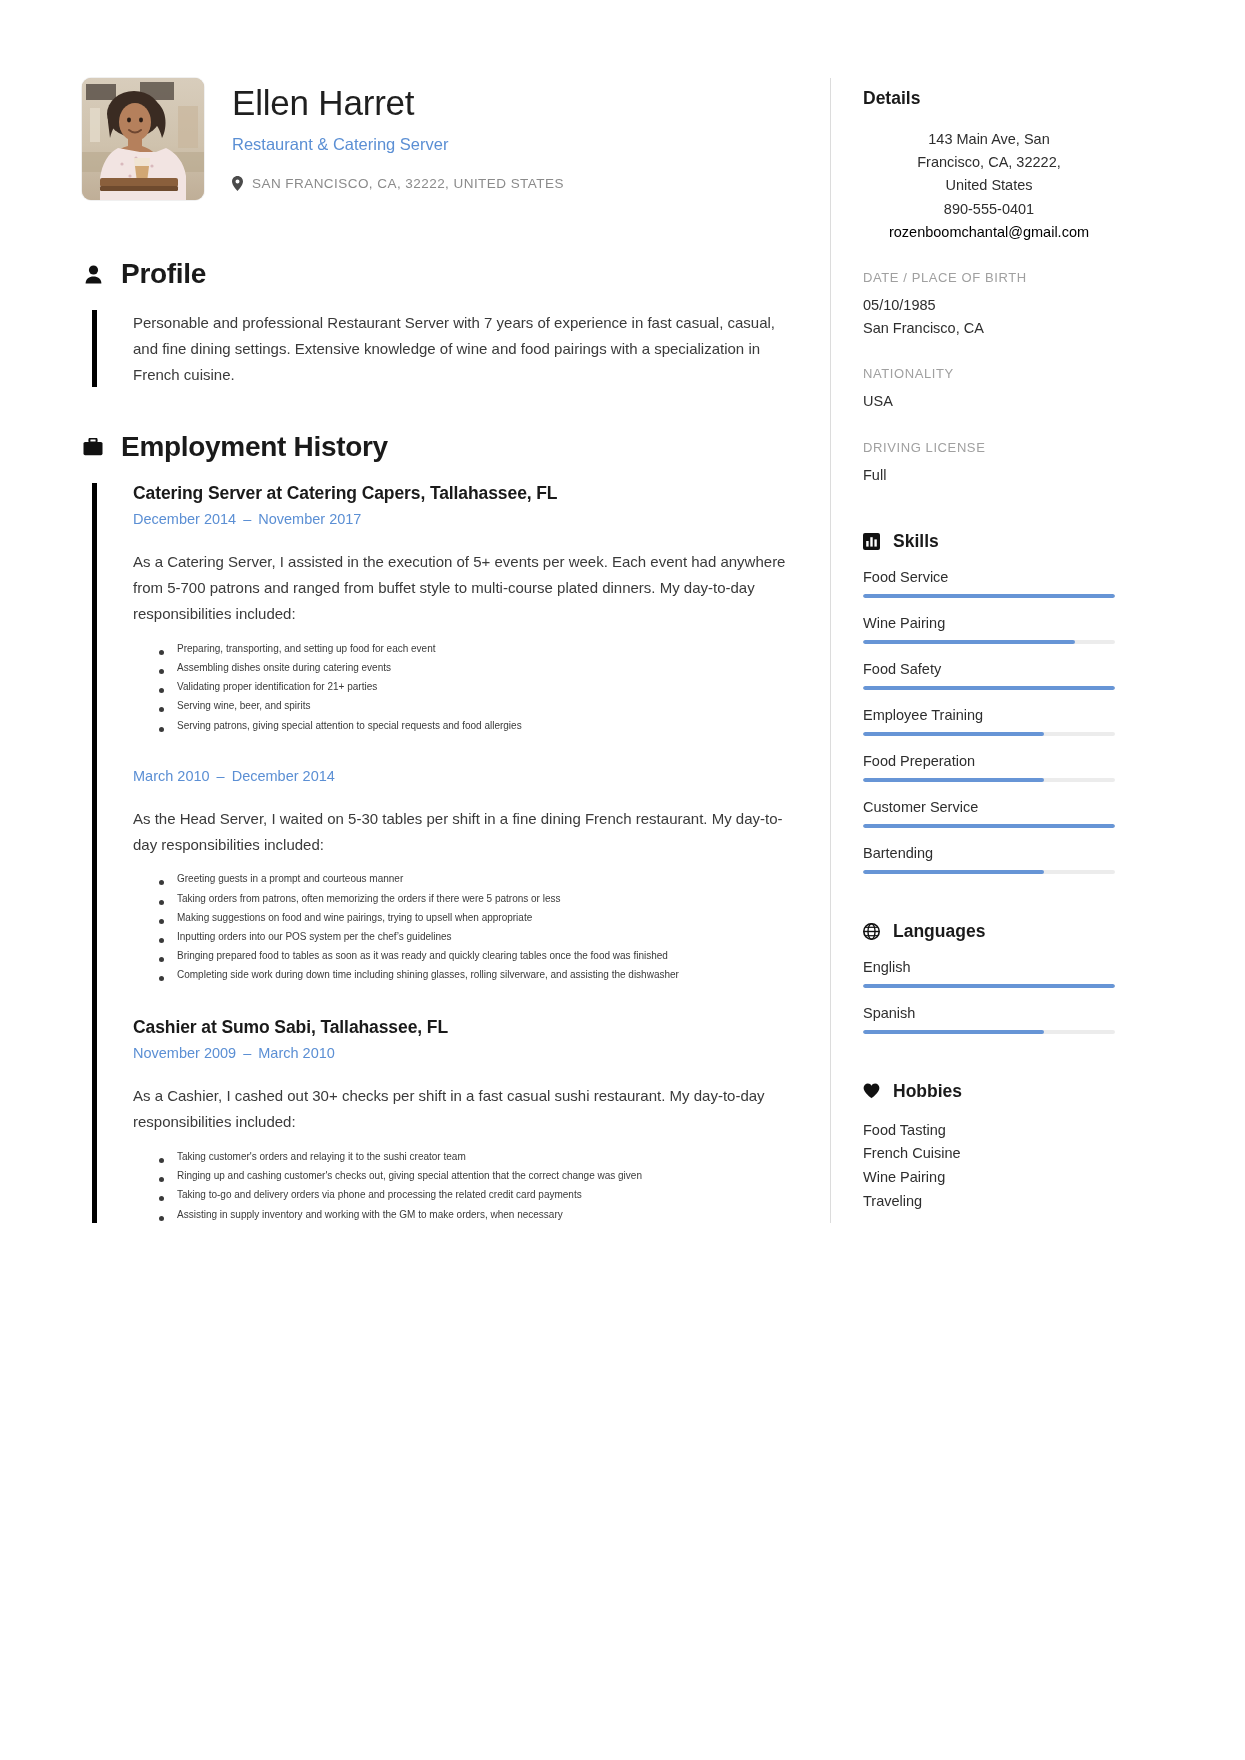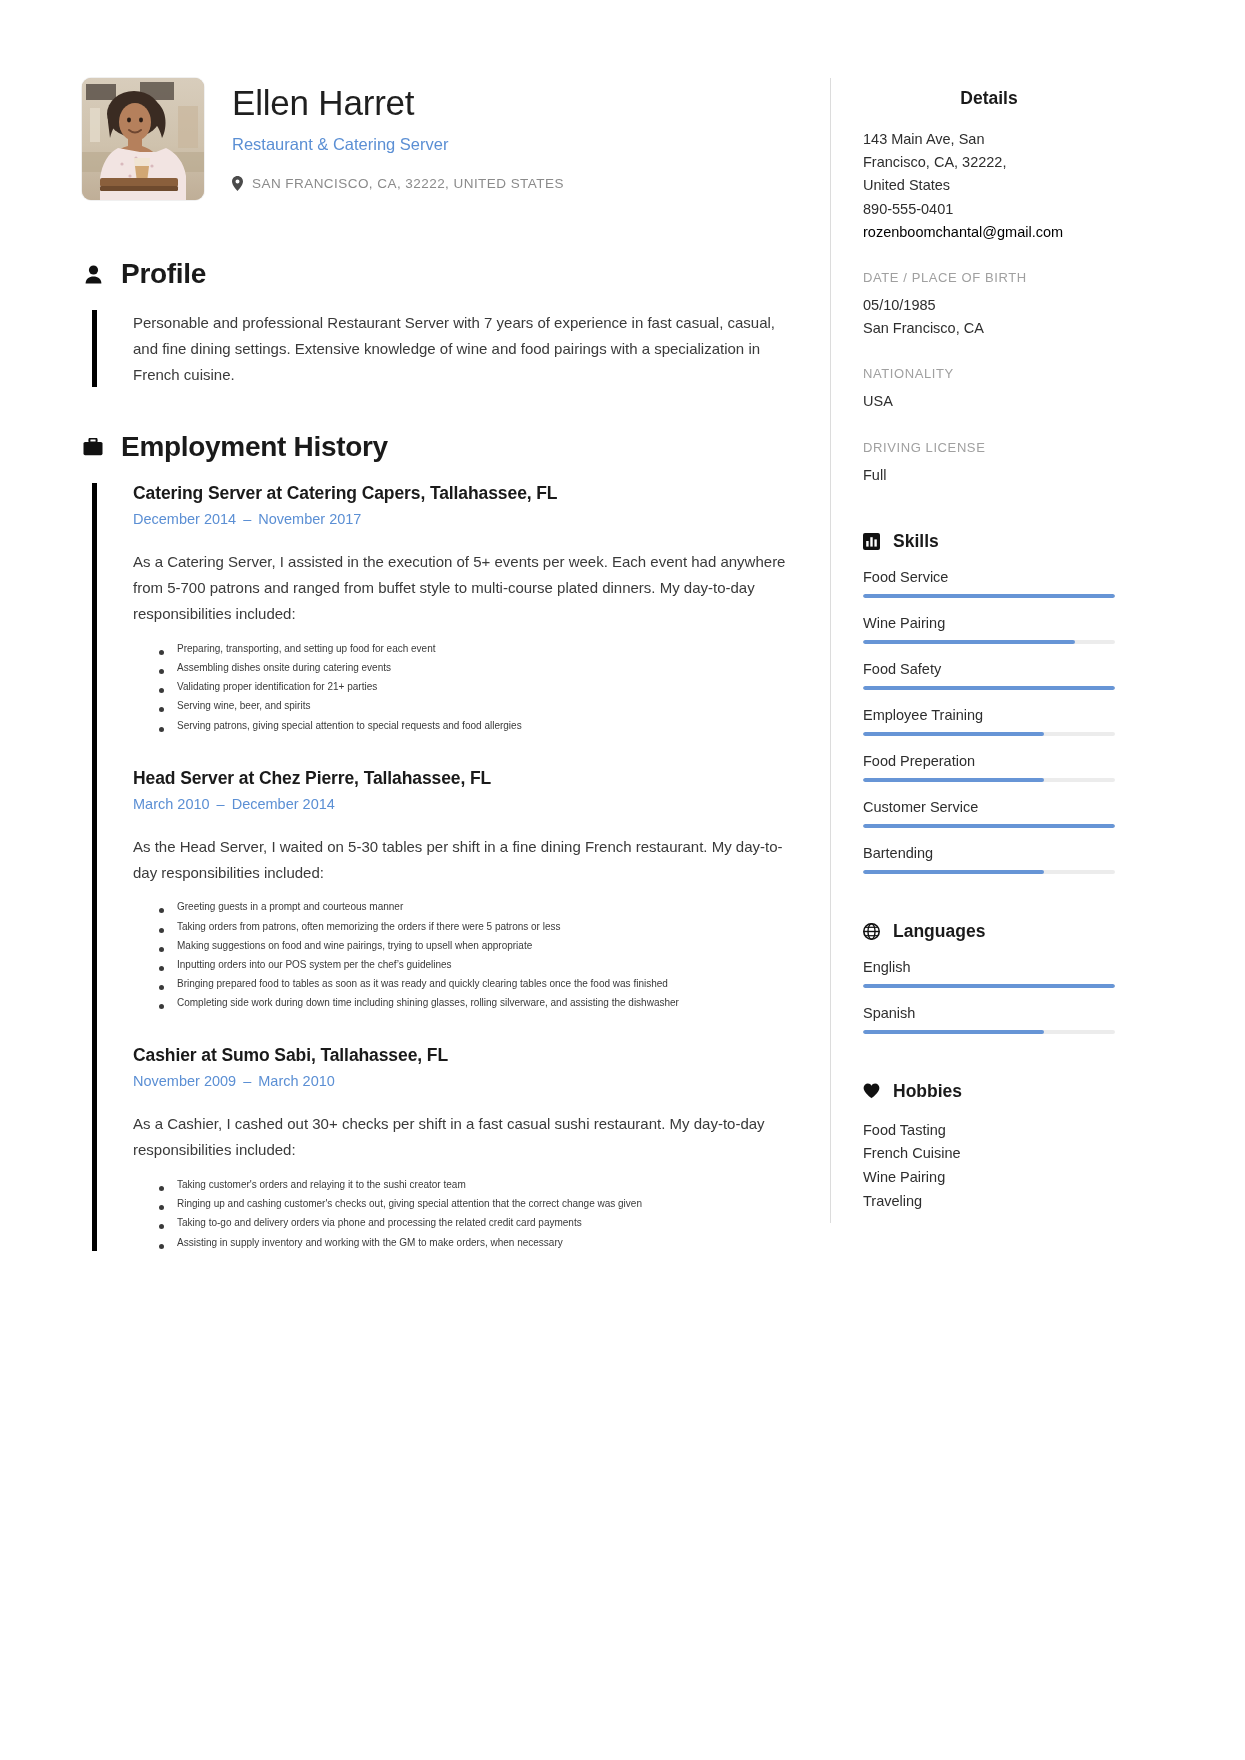--- a/index.html
+++ b/index.html
@@ -175,21 +175,20 @@
     padding-top: 10px;
     padding-bottom: 10px;
     align-self: flex-start;
   }
 
   .side-title {
     font-size: 17.5px;
     font-weight: 700;
     color: #1a1a1a;
     margin: 0 0 19px 0;
-    text-align: center;
   }
   .side-head {
     display: flex;
     align-items: center;
     gap: 13px;
     margin: 0 0 17px 0;
   }
   .side-head .sh-icon {
     width: 17px; height: 17px;
     display: flex; align-items: center; justify-content: center;
@@ -216,21 +215,21 @@
     word-break: break-all;
     display: block;
   }
   .side-label {
     font-size: 13px;
     letter-spacing: 0.6px;
     color: #a0a0a0;
     text-transform: uppercase;
     margin: 26px 0 9px 0;
   }
-  .side-block { margin-bottom: 12px; }
+  .side-block { margin-bottom: 12px; text-align: center; }
 
   .side-gap-lg { height: 44px; }
   .side-gap-md { height: 30px; }
 
   .skill-item { margin-bottom: 17px; }
   .skill-item:last-child { margin-bottom: 0; }
   .skill-name {
     font-size: 14.5px;
     color: #2e2e2e;
     margin: 0 0 9px 0;
@@ -355,21 +354,20 @@
           <ul class="job-bullets">
             <li>Preparing, transporting, and setting up food for each event</li>
             <li>Assembling dishes onsite during catering events</li>
             <li>Validating proper identification for 21+ parties</li>
             <li>Serving wine, beer, and spirits</li>
             <li>Serving patrons, giving special attention to special requests and food allergies</li>
           </ul>
         </div>
 
         <div class="job">
-          <h3 class="job-role">Head Server at Chez Pierre, Tallahassee, FL</h3>
           <div class="job-dates">
             <span>March 2010</span><span class="dash">–</span><span>December 2014</span>
           </div>
           <p class="job-desc">As the Head Server, I waited on 5-30 tables per shift in a fine dining French restaurant. My day-to-day responsibilities included:</p>
           <ul class="job-bullets">
             <li>Greeting guests in a prompt and courteous manner</li>
             <li>Taking orders from patrons, often memorizing the orders if there were 5 patrons or less</li>
             <li>Making suggestions on food and wine pairings, trying to upsell when appropriate</li>
             <li>Inputting orders into our POS system per the chef’s guidelines</li>
             <li>Bringing prepared food to tables as soon as it was ready and quickly clearing tables once the food was finished</li>

